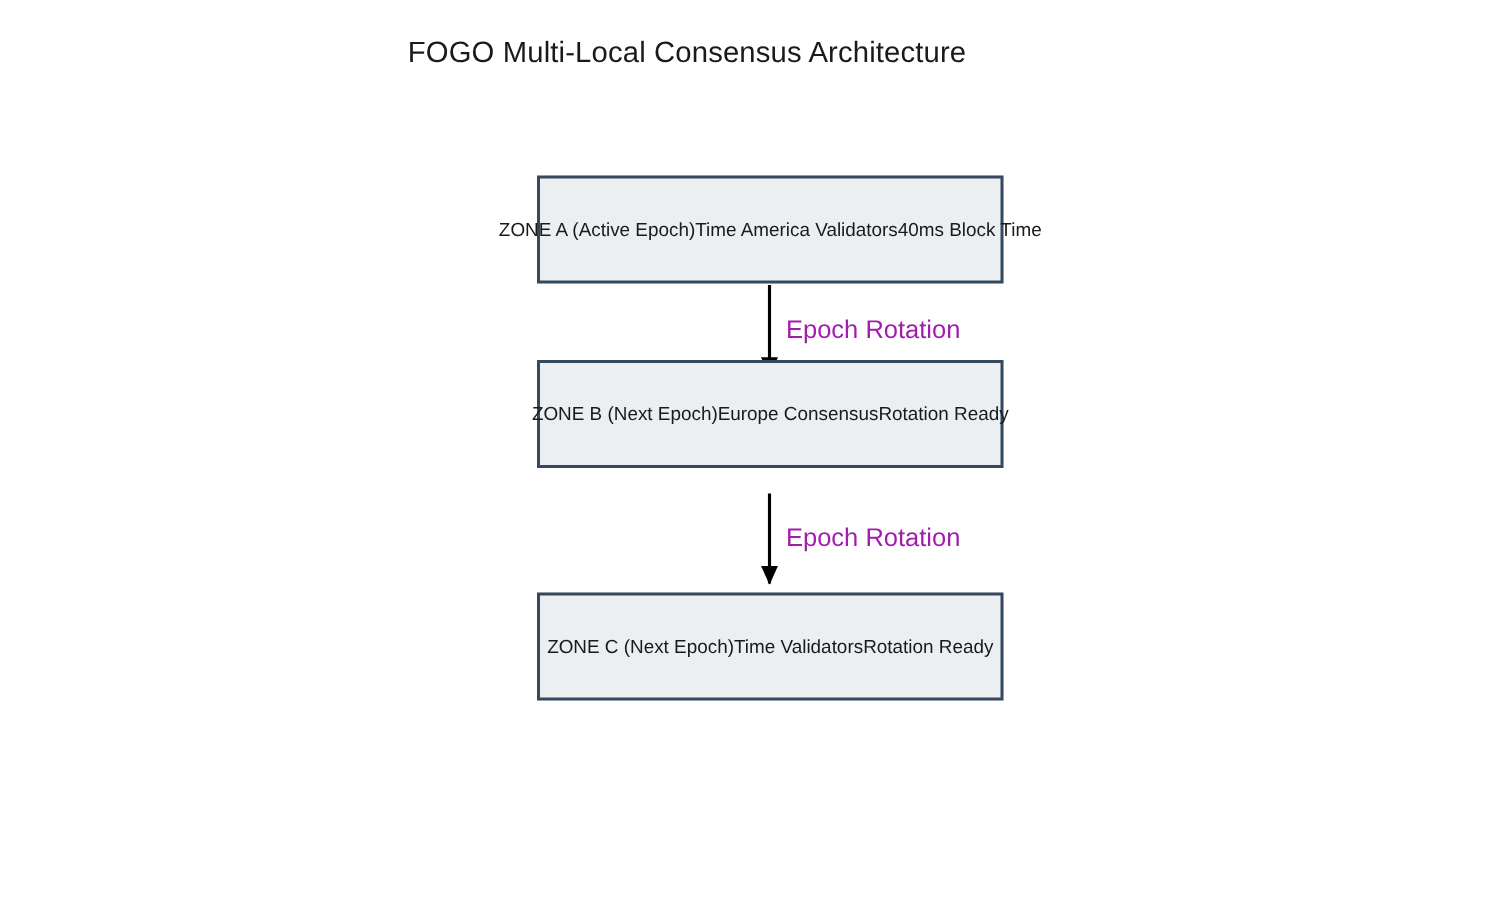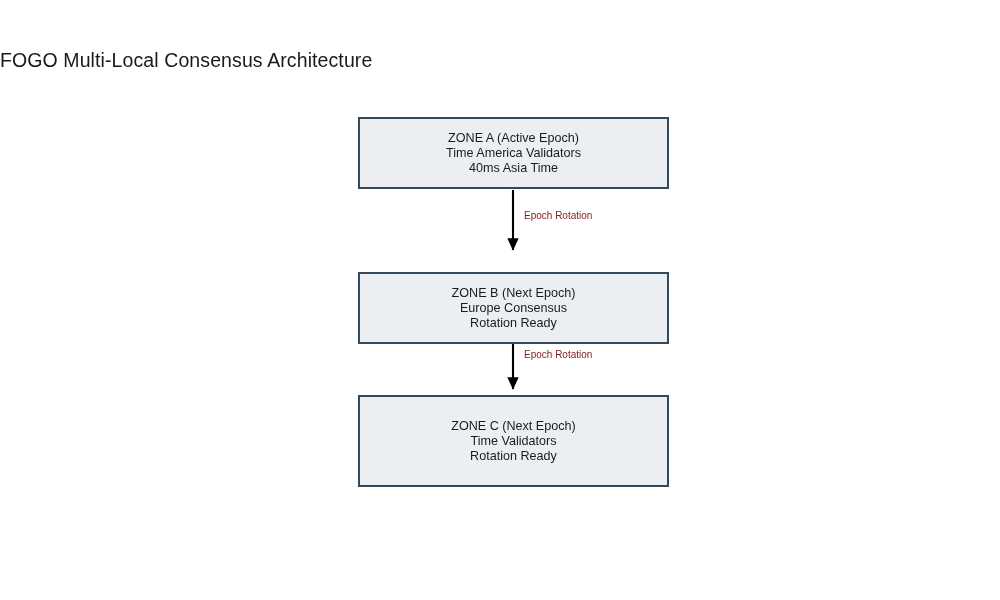--- a/index.html
+++ b/index.html
@@ -21,36 +21,35 @@
     top: 0;
     width: 1000px;
     height: 600px;
   }
 
   #diagram-title {
     position: absolute;
     left: 0;
     top: 24px;
     width: 916px;
-    text-align: left;
+    text-align: center;
     font-size: 19.5px;
     color: #1a1a1a;
     font-weight: 400;
     letter-spacing: 0.1px;
     white-space: nowrap;
-    margin-top: 25px;
   }
 
   .zone-node {
     position: absolute;
     box-sizing: border-box;
     background: #eceff1;
     border: 2px solid #34495e;
     display: flex;
-    flex-direction: column;
+    flex-direction: row;
     align-items: center;
     justify-content: center;
   }
 
   .zone-line {
     font-size: 12.6px;
     line-height: 15px;
     color: #1a1a1a;
     text-align: center;
     white-space: nowrap;
@@ -60,30 +59,30 @@
     position: absolute;
     left: 0;
     top: 0;
     width: 1000px;
     height: 600px;
     pointer-events: none;
   }
 
   .edge-label {
     position: absolute;
-    font-size: 10px;
-    color: #7f1d1d;
+    font-size: 17px;
+    color: #a21caf;
     white-space: nowrap;
     text-align: left;
   }
 
   
   #node-zone-a { left: 358px; top: 117px; width: 311px; height: 72px; }
-  #node-zone-b { left: 358px; top: 272px; width: 311px; height: 72px; }
-  #node-zone-c { left: 358px; top: 395px; width: 311px; height: 92px; }
+  #node-zone-b { left: 358px; top: 240px; width: 311px; height: 72px; }
+  #node-zone-c { left: 358px; top: 395px; width: 311px; height: 72px; }
 
   #edge-label-a-b { left: 524px; top: 210px; }
   #edge-label-b-c { left: 524px; top: 349px; }
 </style>
 </head>
 <body>
 
 <div id="diagram-canvas">
 
   <div id="diagram-title">FOGO Multi-Local Consensus Architecture</div>
@@ -94,21 +93,21 @@
         <path d="M0,0.4 L6,3.1 L0,5.8 z" fill="#000000"></path>
       </marker>
     </defs>
     <line x1="513" y1="190" x2="513" y2="250" stroke="#000000" stroke-width="2.1" marker-end="url(#arrowhead)"></line>
     <line x1="513" y1="329" x2="513" y2="389" stroke="#000000" stroke-width="2.1" marker-end="url(#arrowhead)"></line>
   </svg>
 
   <div class="zone-node" id="node-zone-a">
     <div class="zone-line">ZONE A (Active Epoch)</div>
     <div class="zone-line">Time America Validators</div>
-    <div class="zone-line">40ms Asia Time</div>
+    <div class="zone-line">40ms Block Time</div>
   </div>
 
   <div class="zone-node" id="node-zone-b">
     <div class="zone-line">ZONE B (Next Epoch)</div>
     <div class="zone-line">Europe Consensus</div>
     <div class="zone-line">Rotation Ready</div>
   </div>
 
   <div class="zone-node" id="node-zone-c">
     <div class="zone-line">ZONE C (Next Epoch)</div>

